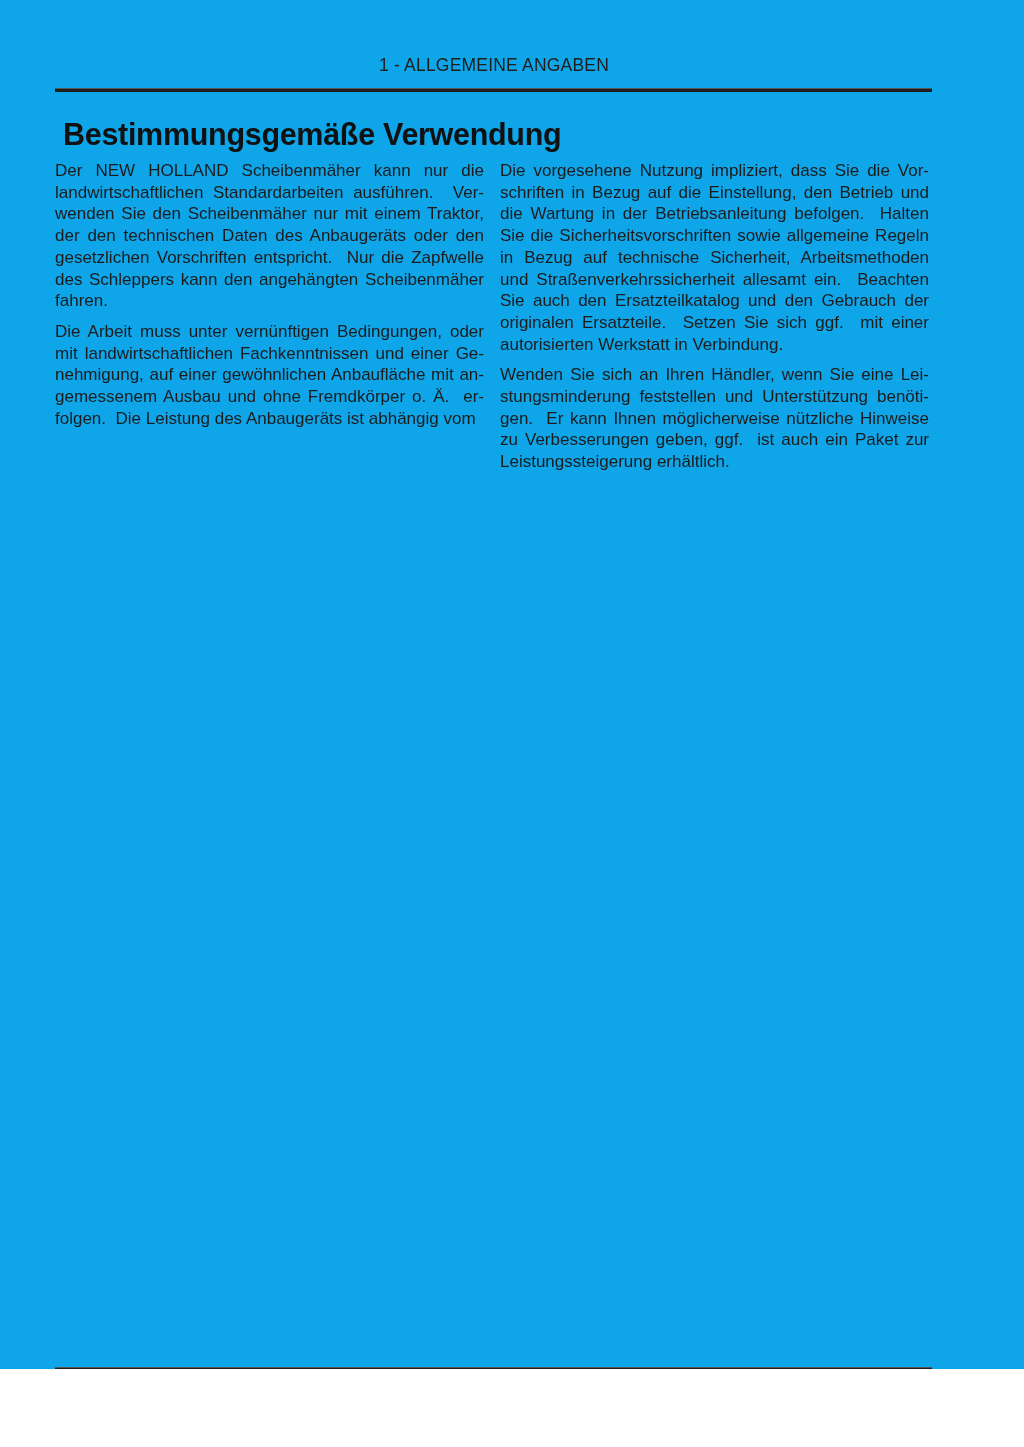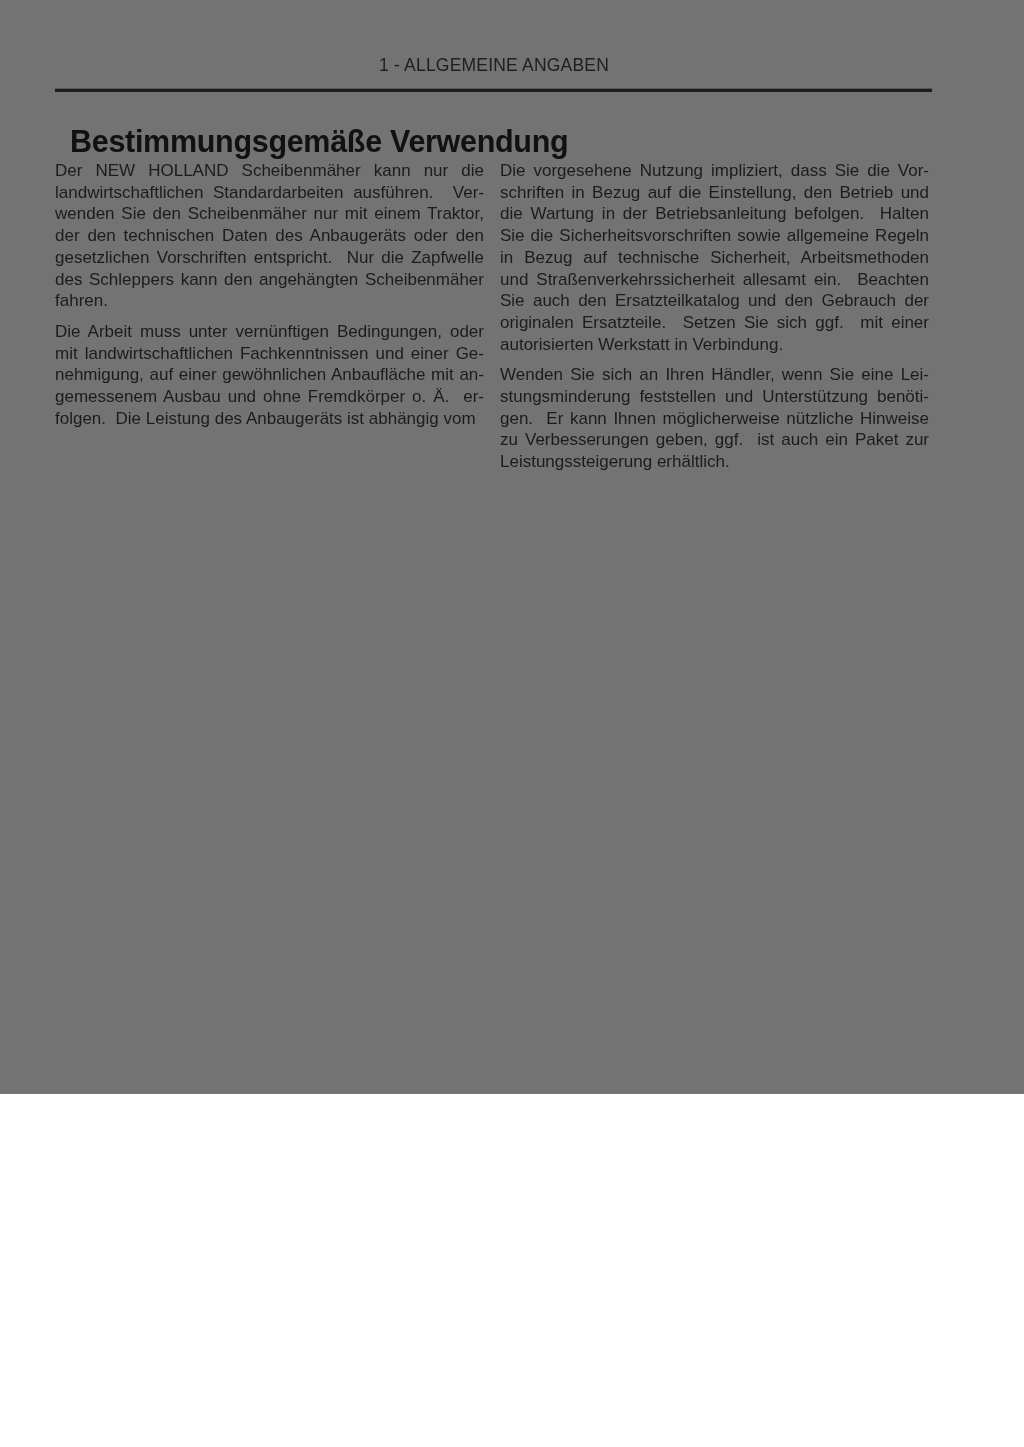--- a/index.html
+++ b/index.html
@@ -3,22 +3,22 @@
 <meta charset="utf-8">
 <style>
   html, body {
     margin: 0;
     padding: 0;
     background: #ffffff;
   }
   .sheet {
     position: relative;
     width: 1024px;
-    height: 1094px;
-    background: #737373;
+    height: 1369px;
+    background: #0ea5e9;
     font-family: "Liberation Sans", sans-serif;
     color: #1a1a1a;
     overflow: hidden;
   }
   .running-header {
     position: absolute;
     top: 54px;
     left: 55px;
     width: 878px;
     text-align: center;
@@ -34,21 +34,21 @@
     height: 3px;
     background: #1d1d1d;
     border-top: 1px solid #555;
   }
   .rule-top { top: 88px; }
   .rule-bottom { top: 1367px; }
   .doc-title {
     position: absolute;
     top: 107px;
     left: 54px;
-    margin: 16px;
+    margin: 9px;
     font-size: 30.5px;
     font-weight: bold;
     letter-spacing: -0.3px;
     line-height: 36px;
     color: #111111;
     white-space: nowrap;
   }
   .columns {
     position: absolute;
     top: 160px;

